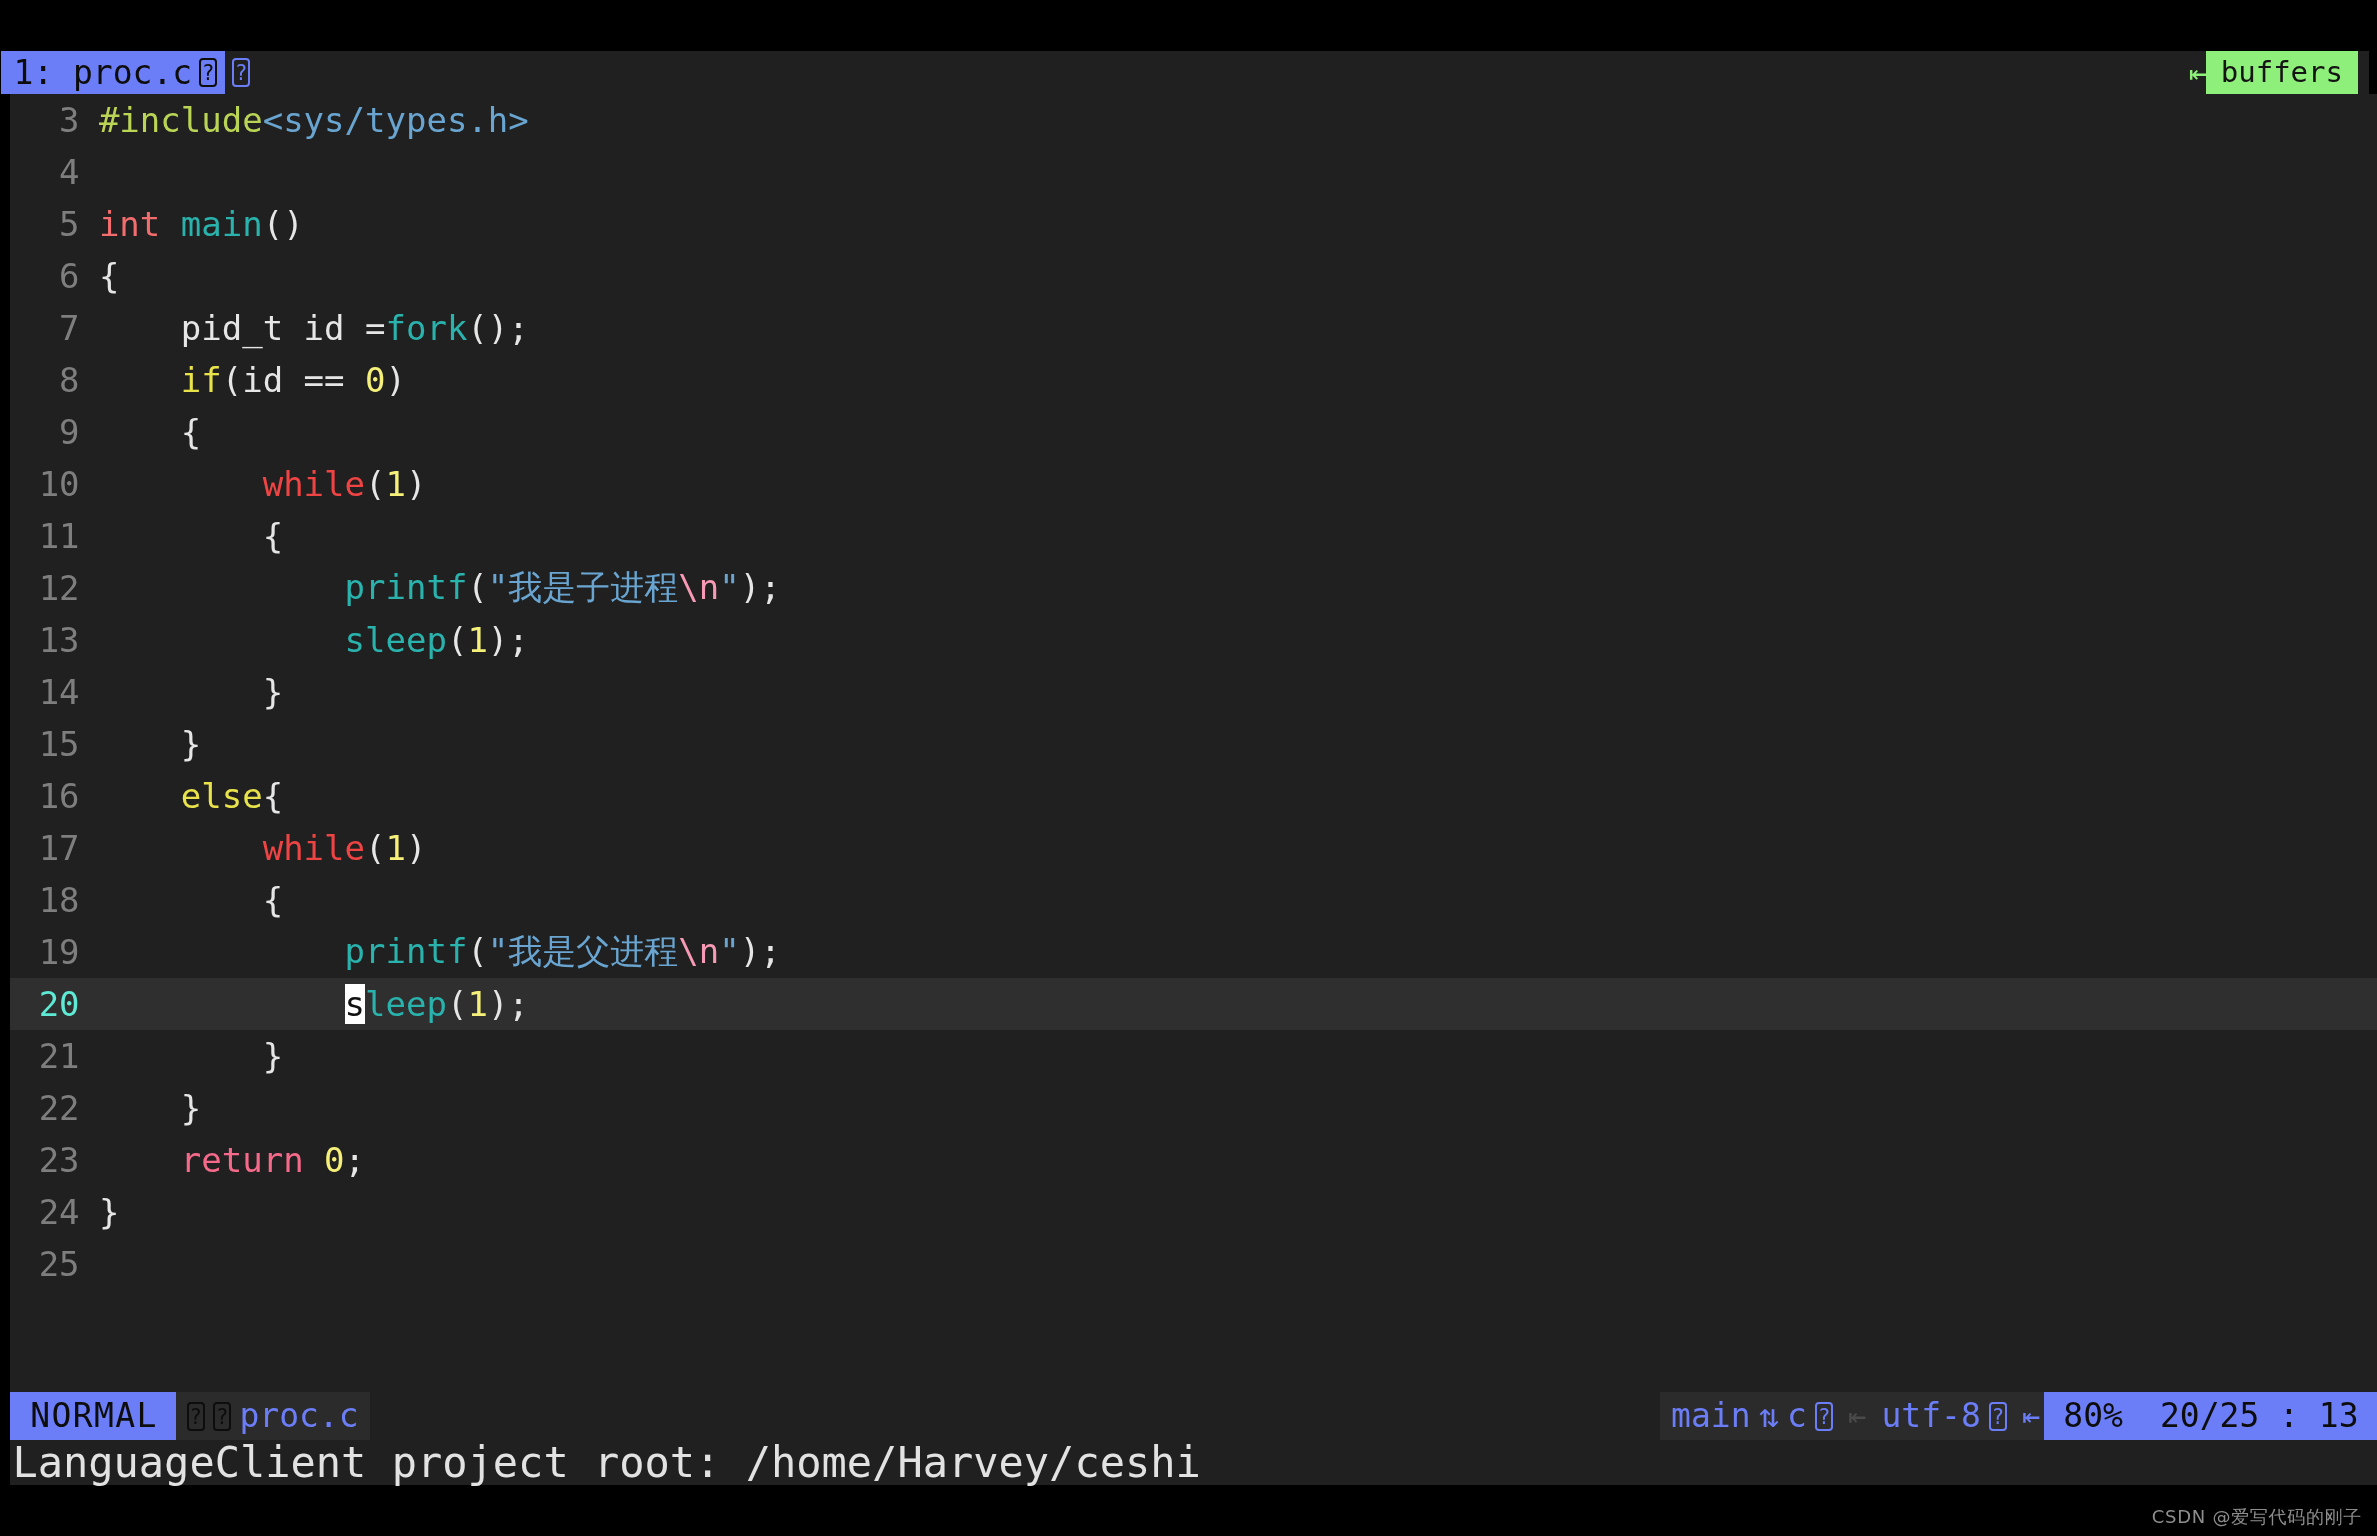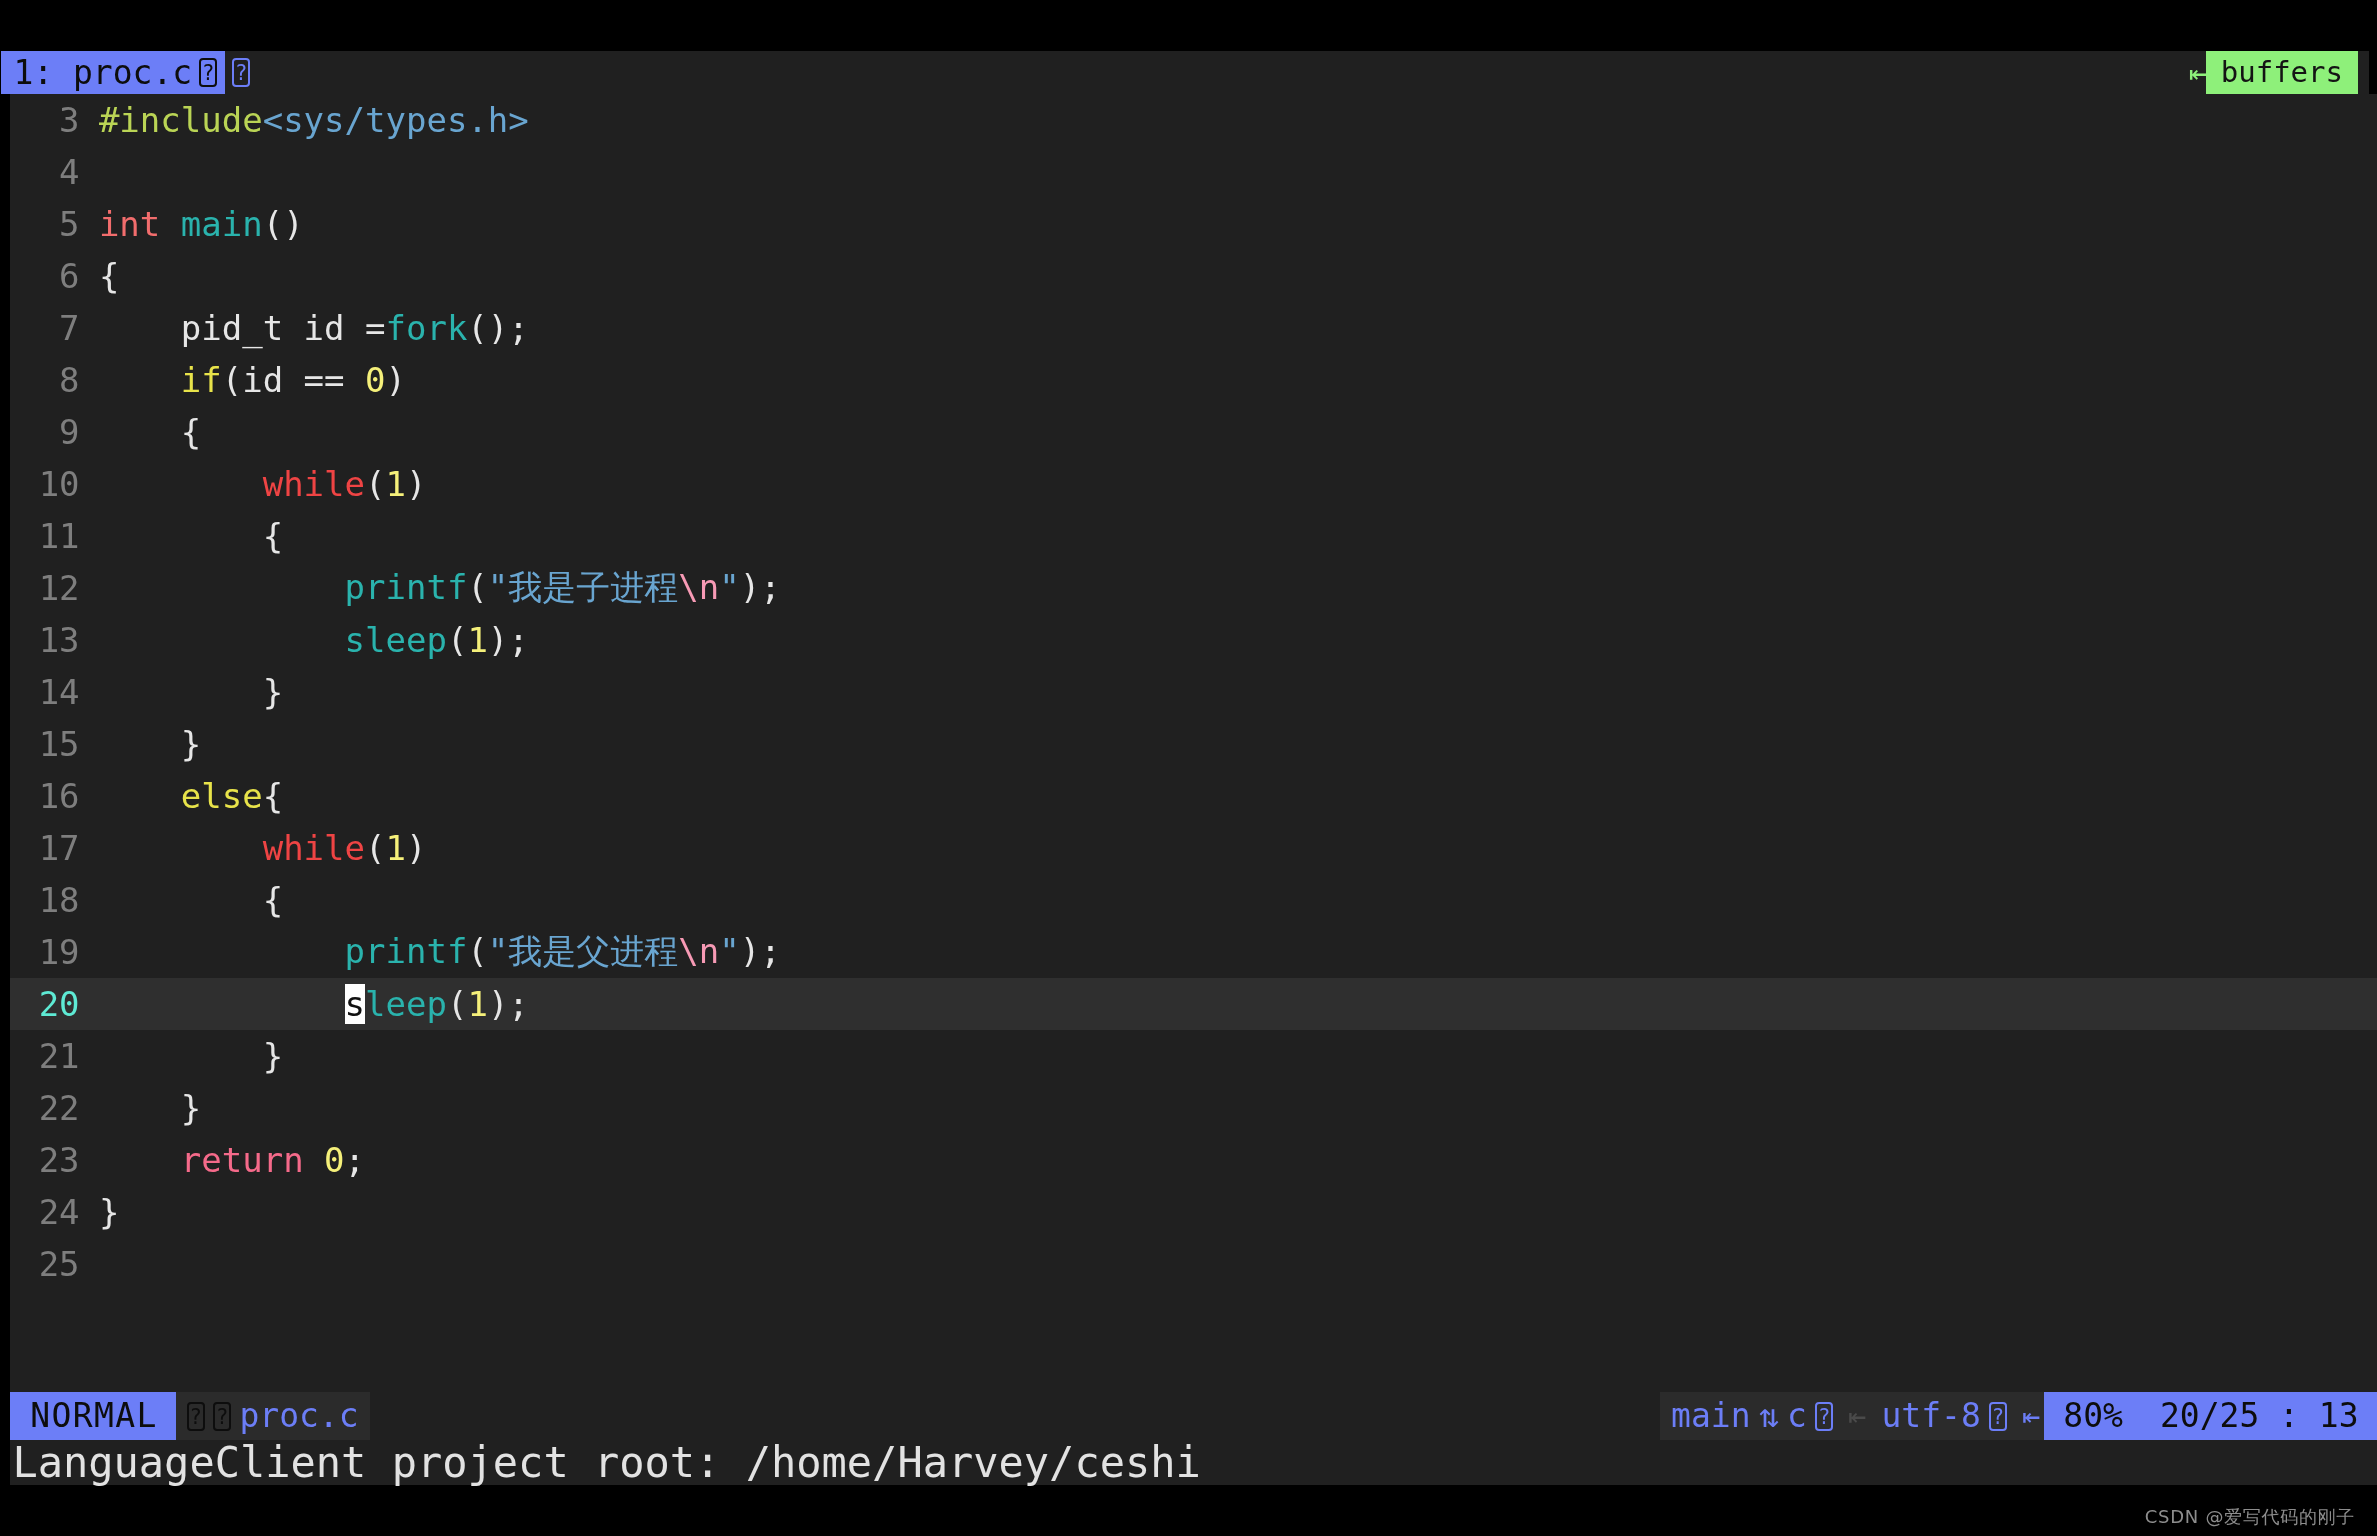--- a/index.html
+++ b/index.html
@@ -192,21 +192,21 @@
     font-size: 42px;
     line-height: 45px;
     white-space: pre;
     padding-left: 2.8px;
     box-sizing: border-box;
   }
 
   
   .watermark {
     position: absolute;
-    right: 22px;
+    right: 15px;
     bottom: 6.9px;
     color: #8d8d8d;
     font-size: 18px;
     font-family: "DejaVu Sans", "Liberation Sans", sans-serif;
     letter-spacing: 0.7px;
   }
 </style>
 </head>
 <body>
 

